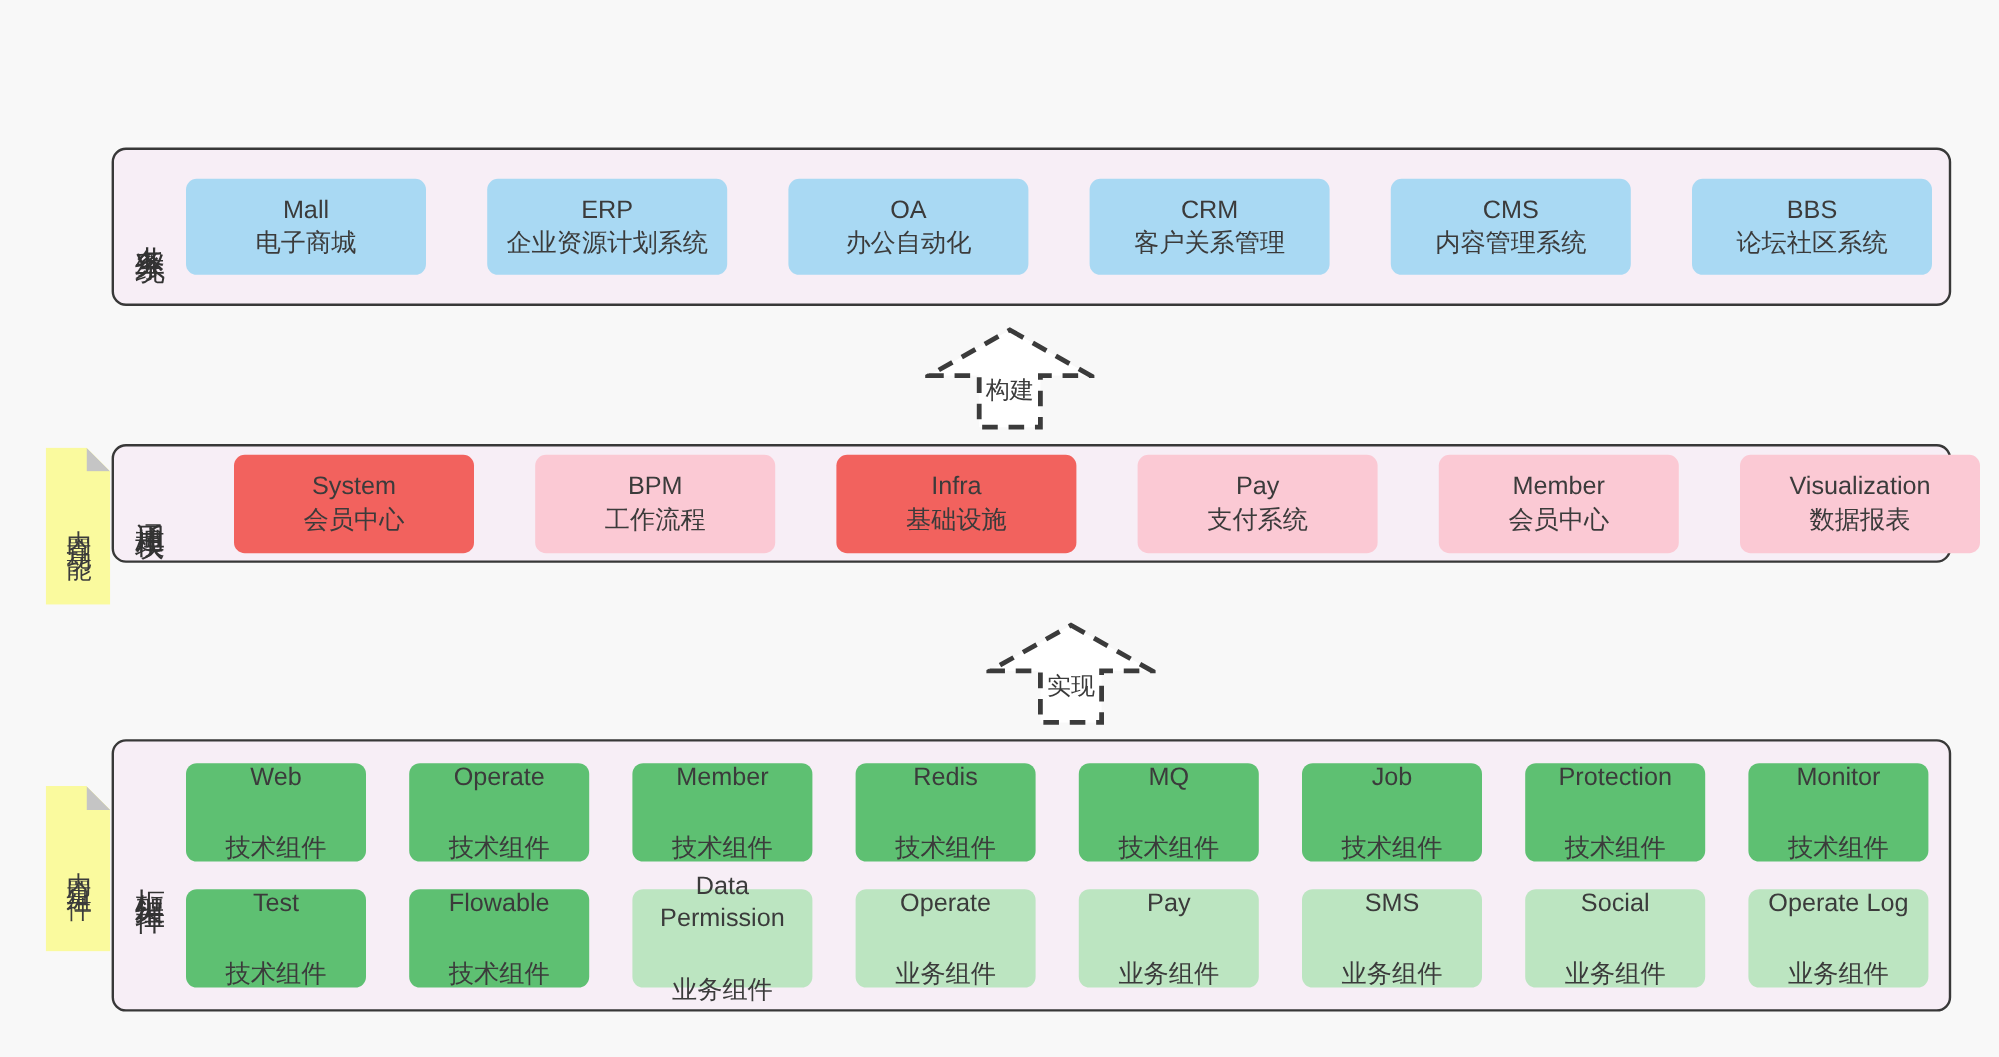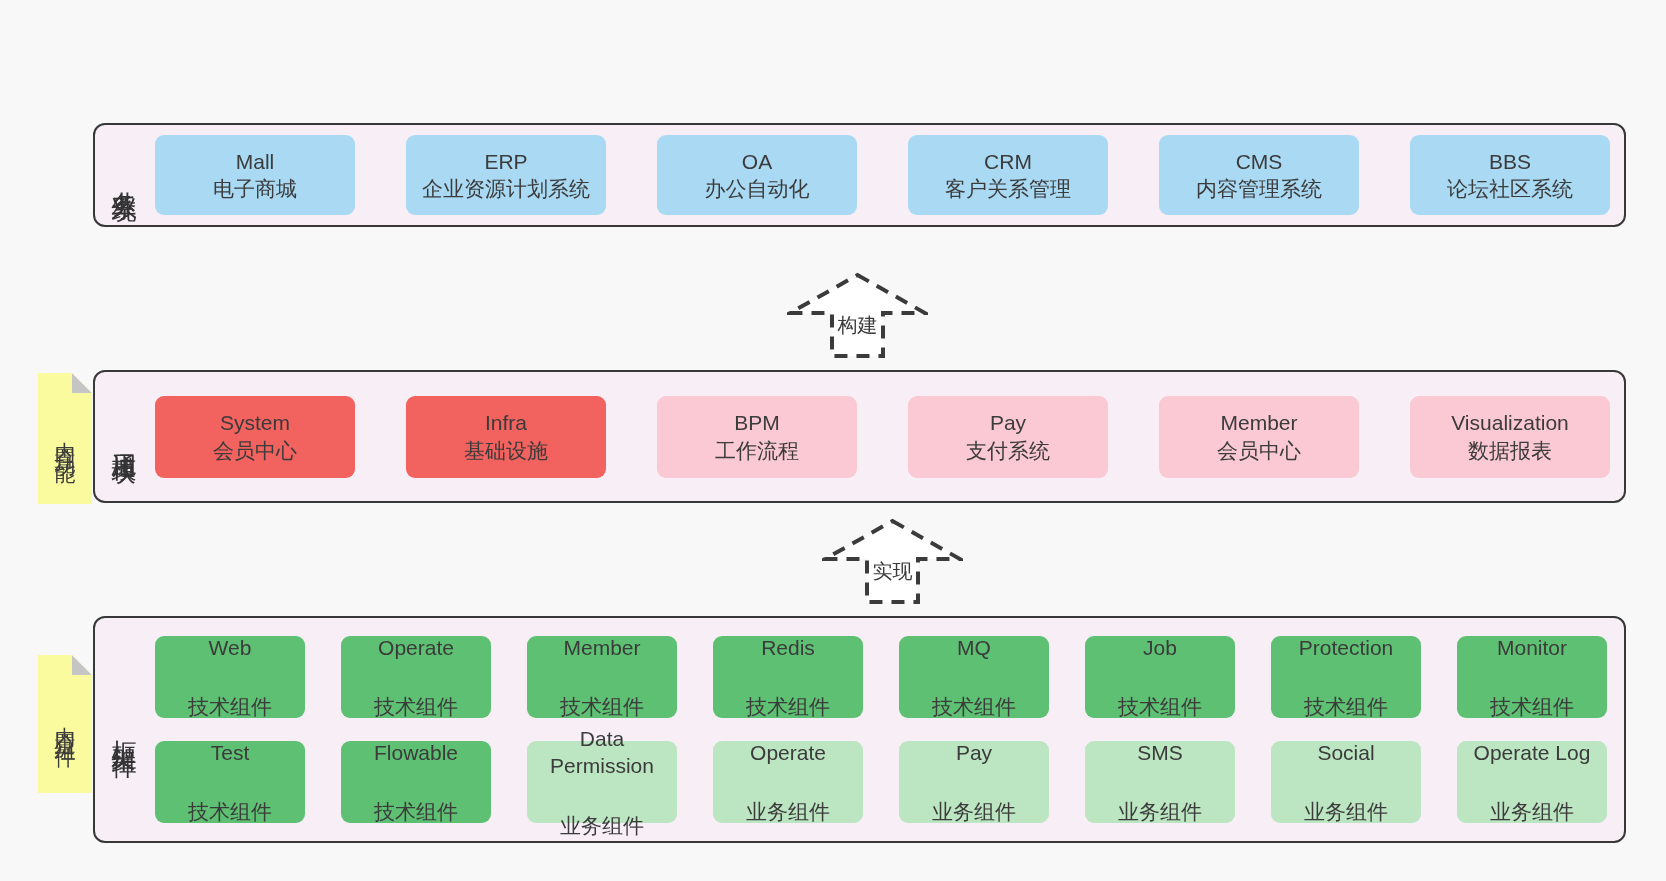--- a/index.html
+++ b/index.html
@@ -8,22 +8,22 @@
     position:relative; width:1666px; height:881px;
     background:#f8f8f8; overflow:hidden;
   }
 
   
   .tier {
     position:absolute; left:93px; width:1533px;
     background:#f7eef6; border:2px solid #383838; border-radius:12px;
     box-sizing:border-box; display:flex; align-items:stretch; z-index:1;
   }
-  .tier-1 { top:123px; height:104px; }
-  .tier-2 { top:370px; height:133px; }
+  .tier-1 { top:123px; height:132px; }
+  .tier-2 { top:370px; height:99px;gap:40px; }
   .tier-3 { top:616px; height:227px; }
 
   .tier-label {
     flex:0 0 60px; display:flex; align-items:center; justify-content:center;
     writing-mode:vertical-rl; text-orientation:upright;
     font-size:25px; color:#333; letter-spacing:2px;
   }
   .tier-3 .tier-label { letter-spacing:5px; }
 
   .tier-rows {
@@ -63,21 +63,21 @@
   }
   .note-2 { top:373px; height:131px; }
   .note-3 { top:655px; height:138px; }
   .note-text {
     writing-mode:vertical-rl; text-orientation:upright;
     font-size:21px; letter-spacing:7px; color:#3b3b3b;
   }
 
   
   .arrow { position:absolute; z-index:2; }
-  .arrow-1 { left:787px; top:272px; }
+  .arrow-1 { left:771px; top:272px; }
   .arrow-2 { left:822px; top:518px; }
   .arrow svg { display:block; }
   .arrow text {
     font-family:"Liberation Sans","DejaVu Sans",sans-serif;
     font-size:20px; fill:#3b3b3b;
   }
 </style>
 </head>
 <body>
 
@@ -131,27 +131,27 @@
   </div>
 
   <section class="tier tier-2">
     <div class="tier-label">通用模块</div>
     <div class="tier-rows">
       <div class="row row-6">
         <div class="box box-lg v-red">
           <div>System</div>
           <div>会员中心</div>
         </div>
+        <div class="box box-lg v-pink">
+          <div>BPM</div>
+          <div>工作流程</div>
+        </div>
         <div class="box box-lg v-red">
           <div>Infra</div>
           <div>基础设施</div>
-        </div>
-        <div class="box box-lg v-pink">
-          <div>BPM</div>
-          <div>工作流程</div>
         </div>
         <div class="box box-lg v-pink">
           <div>Pay</div>
           <div>支付系统</div>
         </div>
         <div class="box box-lg v-pink">
           <div>Member</div>
           <div>会员中心</div>
         </div>
         <div class="box box-lg v-pink">

